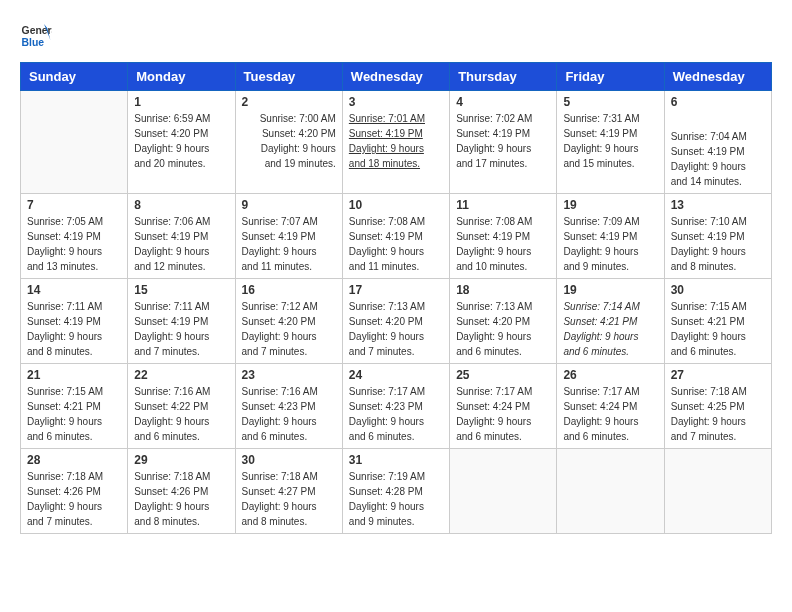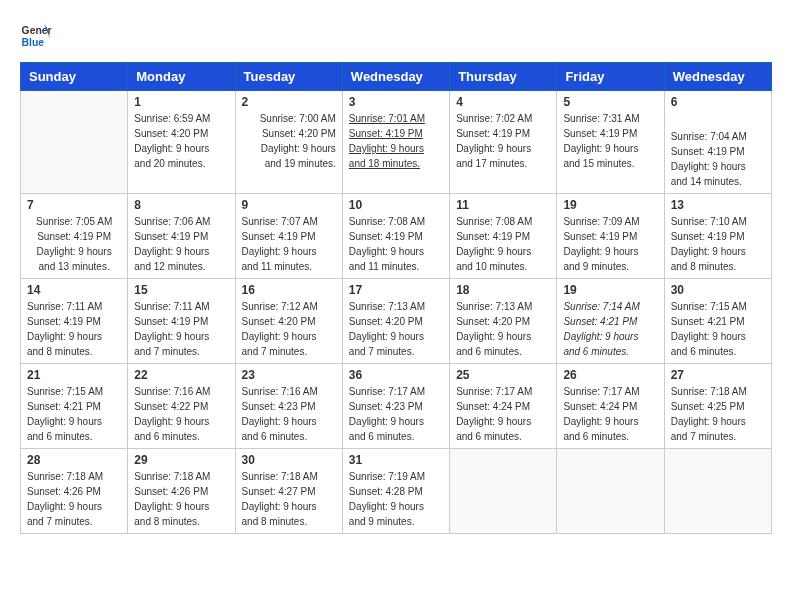--- a/index.html
+++ b/index.html
@@ -147,21 +147,21 @@
           <span class="day-num">6</span>
           <div class="day-info" style="white-space: pre-line; margin-top: 20px;">Sunrise: 7:04 AM
 Sunset: 4:19 PM
 Daylight: 9 hours
 and 14 minutes.</div>
         </td>
       </tr>
       <tr>
         <td>
           <span class="day-num">7</span>
-          <div class="day-info" style="white-space: pre-line; text-align: center;">Sunrise: 7:05 AM
+          <div class="day-info" style="white-space: pre-line;">Sunrise: 7:05 AM
 Sunset: 4:19 PM
 Daylight: 9 hours
 and 13 minutes.</div>
         </td>
         <td>
           <span class="day-num">8</span>
           <div class="day-info" style="white-space: pre-line;">Sunrise: 7:06 AM
 Sunset: 4:19 PM
 Daylight: 9 hours
 and 12 minutes.</div>
@@ -269,21 +269,21 @@
 and 6 minutes.</div>
         </td>
         <td>
           <span class="day-num">23</span>
           <div class="day-info" style="white-space: pre-line;">Sunrise: 7:16 AM
 Sunset: 4:23 PM
 Daylight: 9 hours
 and 6 minutes.</div>
         </td>
         <td>
-          <span class="day-num">36</span>
+          <span class="day-num">24</span>
           <div class="day-info" style="white-space: pre-line;">Sunrise: 7:17 AM
 Sunset: 4:23 PM
 Daylight: 9 hours
 and 6 minutes.</div>
         </td>
         <td>
           <span class="day-num">25</span>
           <div class="day-info" style="white-space: pre-line;">Sunrise: 7:17 AM
 Sunset: 4:24 PM
 Daylight: 9 hours

